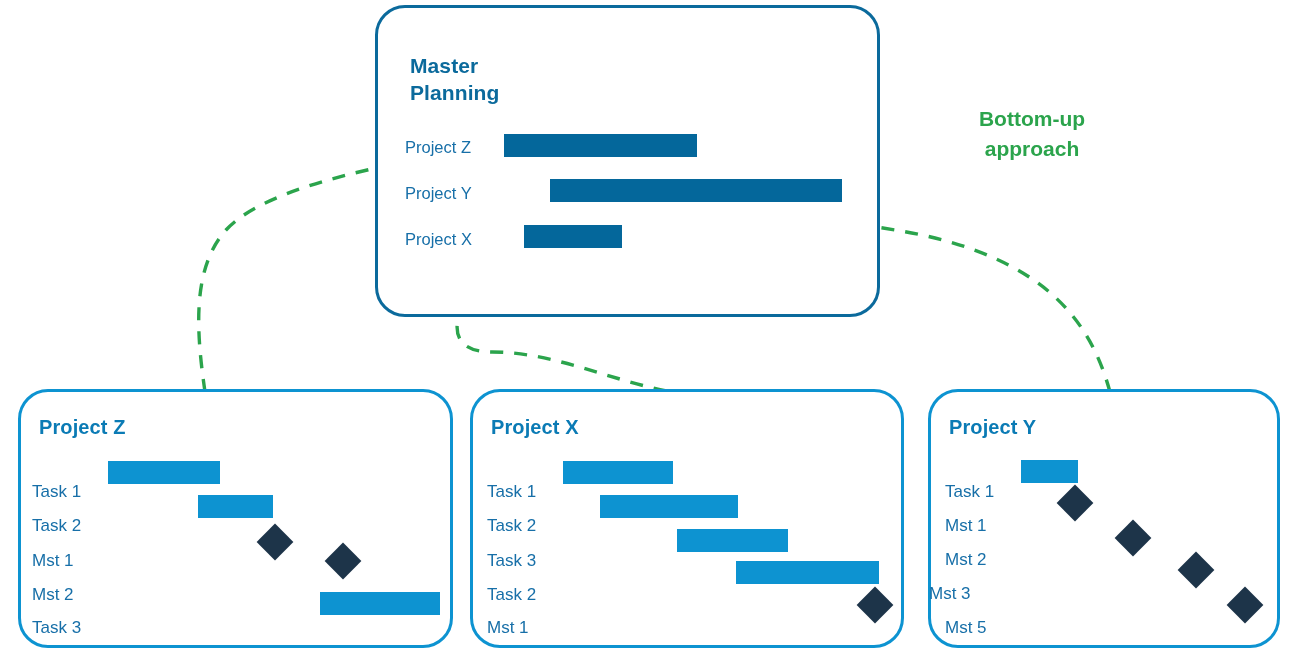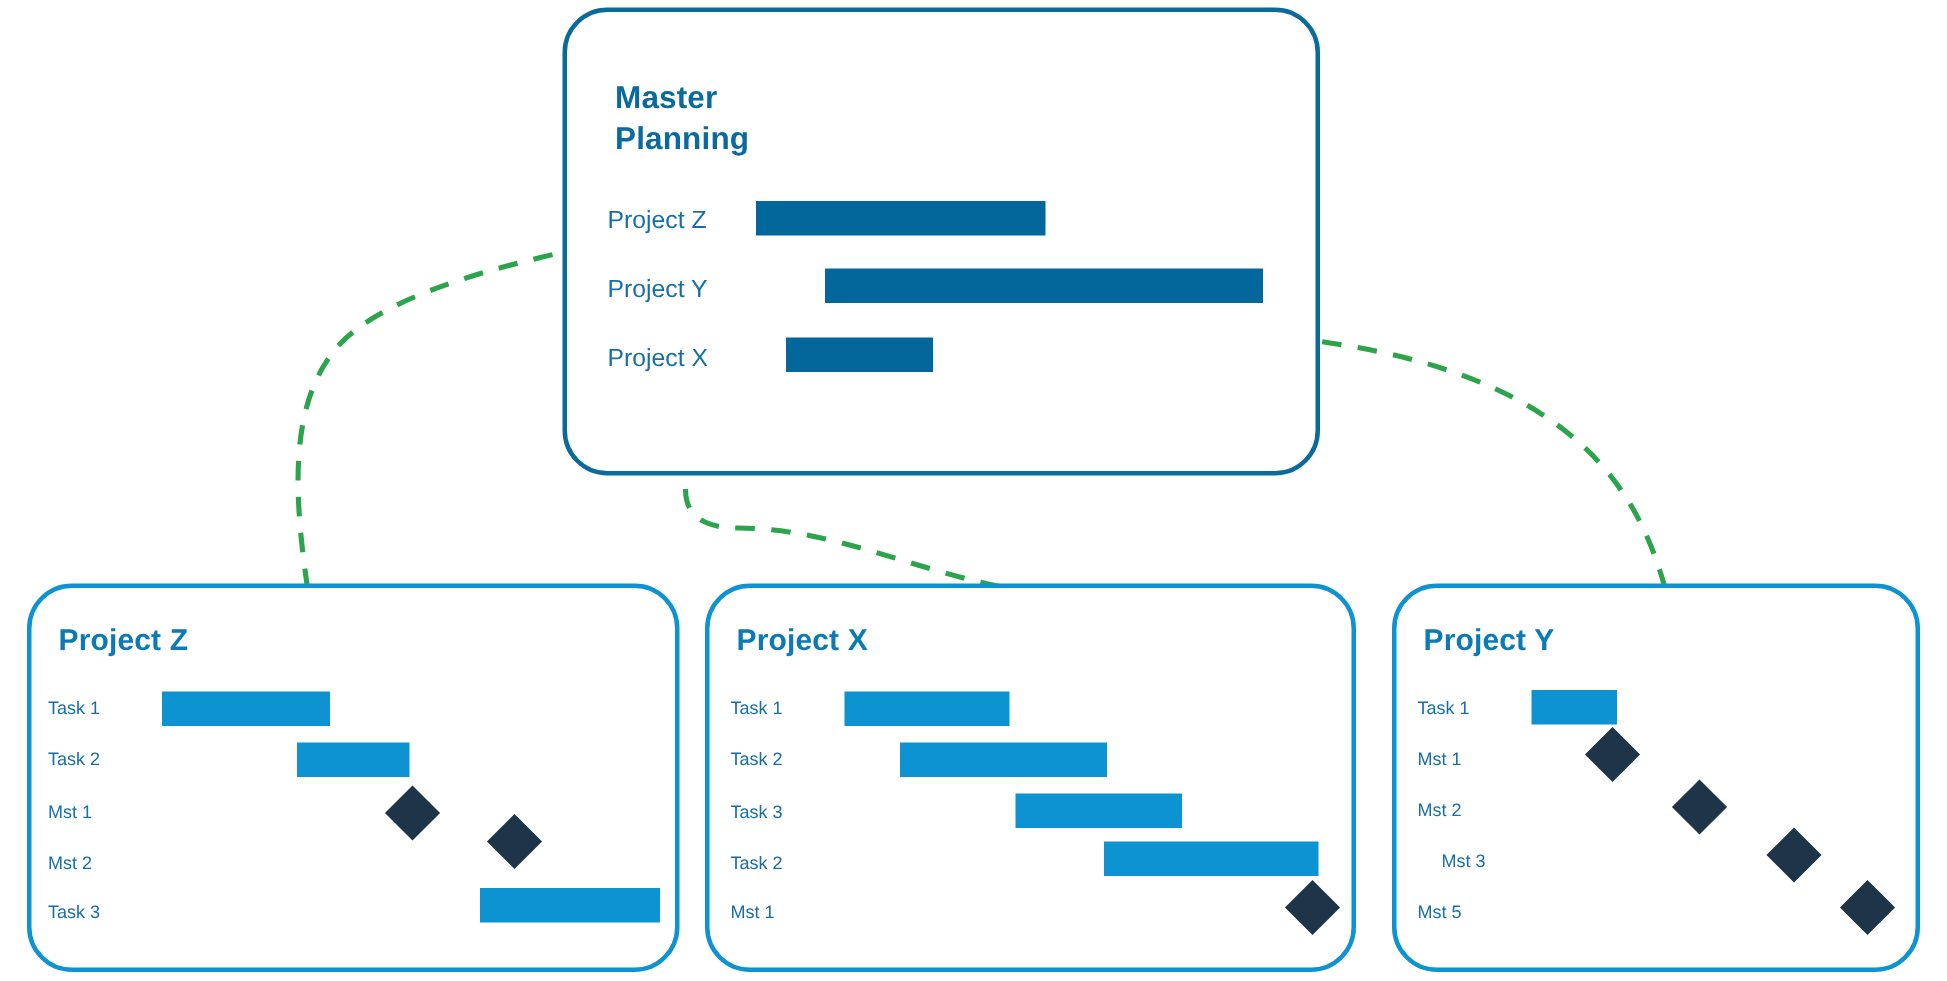--- a/index.html
+++ b/index.html
@@ -73,22 +73,23 @@
     color:#176fa8;
     white-space:nowrap;
   }
   .master .row-label{
     left:30px;
     font-size:16.5px;
     width:110px;
   }
   .sub .row-label{
     left:14px;
-    font-size:12px;
+    font-size:17px;
     width:90px;
+    margin-top:17px;
   }
   .bar{
     position:absolute;
     height:21px;
   }
   .master .bar{ background:#04679b; height:23px;}
   .sub .bar{ background:#0d93d1; height:23px;}
   .diamond{
     position:absolute;
     width:26px; height:26px;
@@ -138,20 +139,24 @@
     <div class="row-label" style="left:405px; top:138px;">Project Z</div>
     <div class="bar" style="left:504px; top:134px; width:193px;"></div>
 
     <div class="row-label" style="left:405px; top:184px;">Project Y</div>
     <div class="bar" style="left:550px; top:179px; width:292px;"></div>
 
     <div class="row-label" style="left:405px; top:230px;">Project X</div>
     <div class="bar" style="left:524px; top:225px; width:98px;"></div>
   </div>
 
+  <div id="caption">
+    <span>Bottom-up</span><br>
+    <span>approach</span>
+  </div>
 
   <div class="panel sub z">
     <div class="panel-title">Project Z</div>
   </div>
   <div class="rows sub">
     <div class="row-label" style="left:32px; top:465px;">Task 1</div>
     <div class="bar" style="left:108px; top:461px; width:112px;"></div>
 
     <div class="row-label" style="left:32px; top:499px;">Task 2</div>
     <div class="bar" style="left:198px; top:495px; width:75px;"></div>
@@ -192,20 +197,20 @@
   <div class="rows sub">
     <div class="row-label" style="left:945px; top:465px;">Task 1</div>
     <div class="bar" style="left:1021px; top:460px; width:57px;"></div>
 
     <div class="row-label" style="left:945px; top:499px;">Mst 1</div>
     <div class="diamond" style="left:1062px; top:490px;"></div>
 
     <div class="row-label" style="left:945px; top:533px;">Mst 2</div>
     <div class="diamond" style="left:1120px; top:525px;"></div>
 
-    <div class="row-label" style="left:961px; top:567px;">Mst 3</div>
+    <div class="row-label" style="left:929px; top:567px;">Mst 3</div>
     <div class="diamond" style="left:1183px; top:557px;"></div>
 
     <div class="row-label" style="left:945px; top:601px;">Mst 5</div>
     <div class="diamond" style="left:1232px; top:592px;"></div>
   </div>
 
 </div>
 
 </body></html>

